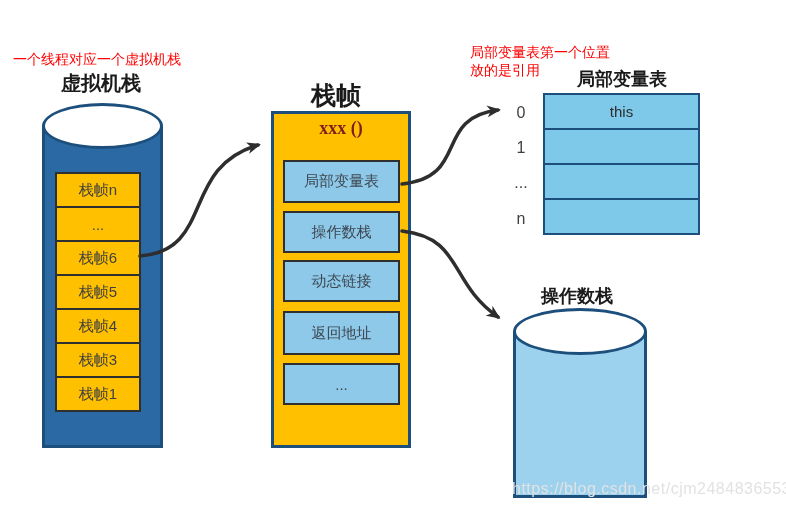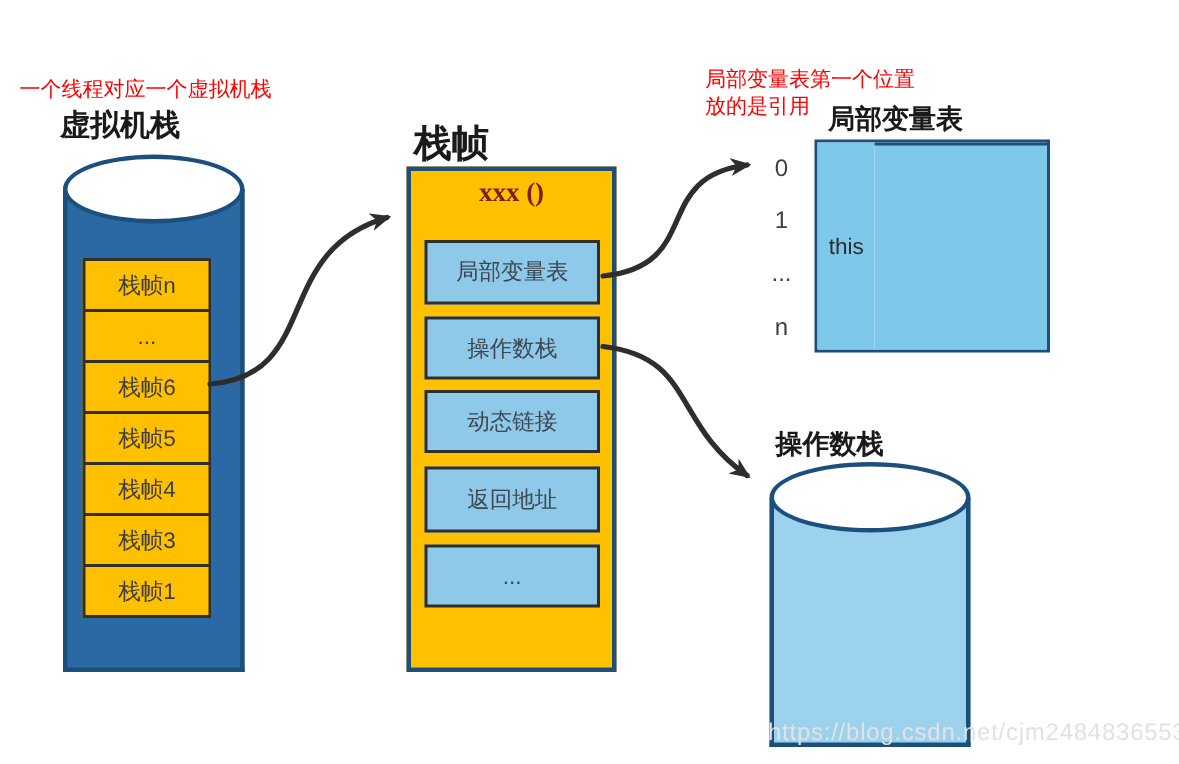--- a/index.html
+++ b/index.html
@@ -5,21 +5,21 @@
   :root{
     --red:#ff0000; --orange:#FFC000; --dark-blue:#2A69A3; --border-blue:#1C4F7C;
     --light-blue:#8EC9EA; --table-blue:#7EC8E9; --cyl-blue:#9DD2EF;
     --dark-border:#2F2F2F; --arrow:#2E2E2E; --text-dark:#3F3F3F; --watermark:#E2E2E2;
   }
   html,body{margin:0;padding:0;}
   body{font-family:"Liberation Sans","DejaVu Sans",sans-serif;}
   .canvas{position:relative;width:786px;height:509px;background:#ffffff;overflow:hidden;}
 
   .note{position:absolute;color:var(--red);font-size:14px;line-height:18px;white-space:nowrap;z-index:6;}
-  .title{position:absolute;color:#1a1a1a;font-weight:bold;text-align:left;white-space:nowrap;z-index:6;}
+  .title{position:absolute;color:#1a1a1a;font-weight:bold;text-align:center;white-space:nowrap;z-index:6;}
 
   
   .cyl-body{position:absolute;border:3px solid var(--border-blue);border-top:none;box-sizing:border-box;}
   .cyl-top{position:absolute;background:#ffffff;border:3px solid var(--border-blue);border-radius:50%;box-sizing:border-box;z-index:2;}
 
   
   .frames{position:absolute;left:55px;top:172px;width:86px;z-index:3;}
   .frame{height:36px;margin-top:-2px;background:var(--orange);border:2px solid var(--dark-border);
          box-sizing:border-box;display:flex;align-items:center;justify-content:center;
          font-size:15px;color:var(--text-dark);}
@@ -29,21 +29,21 @@
   .sf-outer{position:absolute;left:271px;top:111px;width:140px;height:337px;background:var(--orange);
             border:3px solid var(--border-blue);box-sizing:border-box;z-index:3;}
   .sf-method{position:absolute;left:271px;top:118px;width:140px;text-align:center;
              font-family:"Liberation Serif","DejaVu Serif",serif;font-weight:bold;font-size:18px;color:#7f1d1d;z-index:4;}
   .sf-part{position:absolute;left:283px;width:117px;background:var(--light-blue);border:2.5px solid var(--dark-border);
            box-sizing:border-box;display:flex;align-items:center;justify-content:center;
            font-size:15px;color:#3d4750;z-index:4;}
 
   
   .lv-table{position:absolute;left:543px;top:93px;width:157px;height:142px;border:2.5px solid var(--border-blue);
-            box-sizing:border-box;display:flex;flex-direction:row;z-index:3;}
+            box-sizing:border-box;display:flex;flex-direction:column;z-index:3;}
   .lv-row{flex:1;background:var(--table-blue);border-top:2.5px solid var(--border-blue);
           display:flex;align-items:center;justify-content:center;font-size:15px;color:#2d2d2d;}
   .lv-row:first-child{border-top:none;}
   .lv-label{position:absolute;left:505px;width:32px;text-align:center;font-size:16px;color:#404040;z-index:3;}
 
   .arrows{position:absolute;left:0;top:0;z-index:5;pointer-events:none;}
   .watermark{position:absolute;left:512px;top:480px;font-size:16px;color:var(--watermark);
              letter-spacing:0.5px;white-space:nowrap;z-index:7;}
 </style>
 </head>

